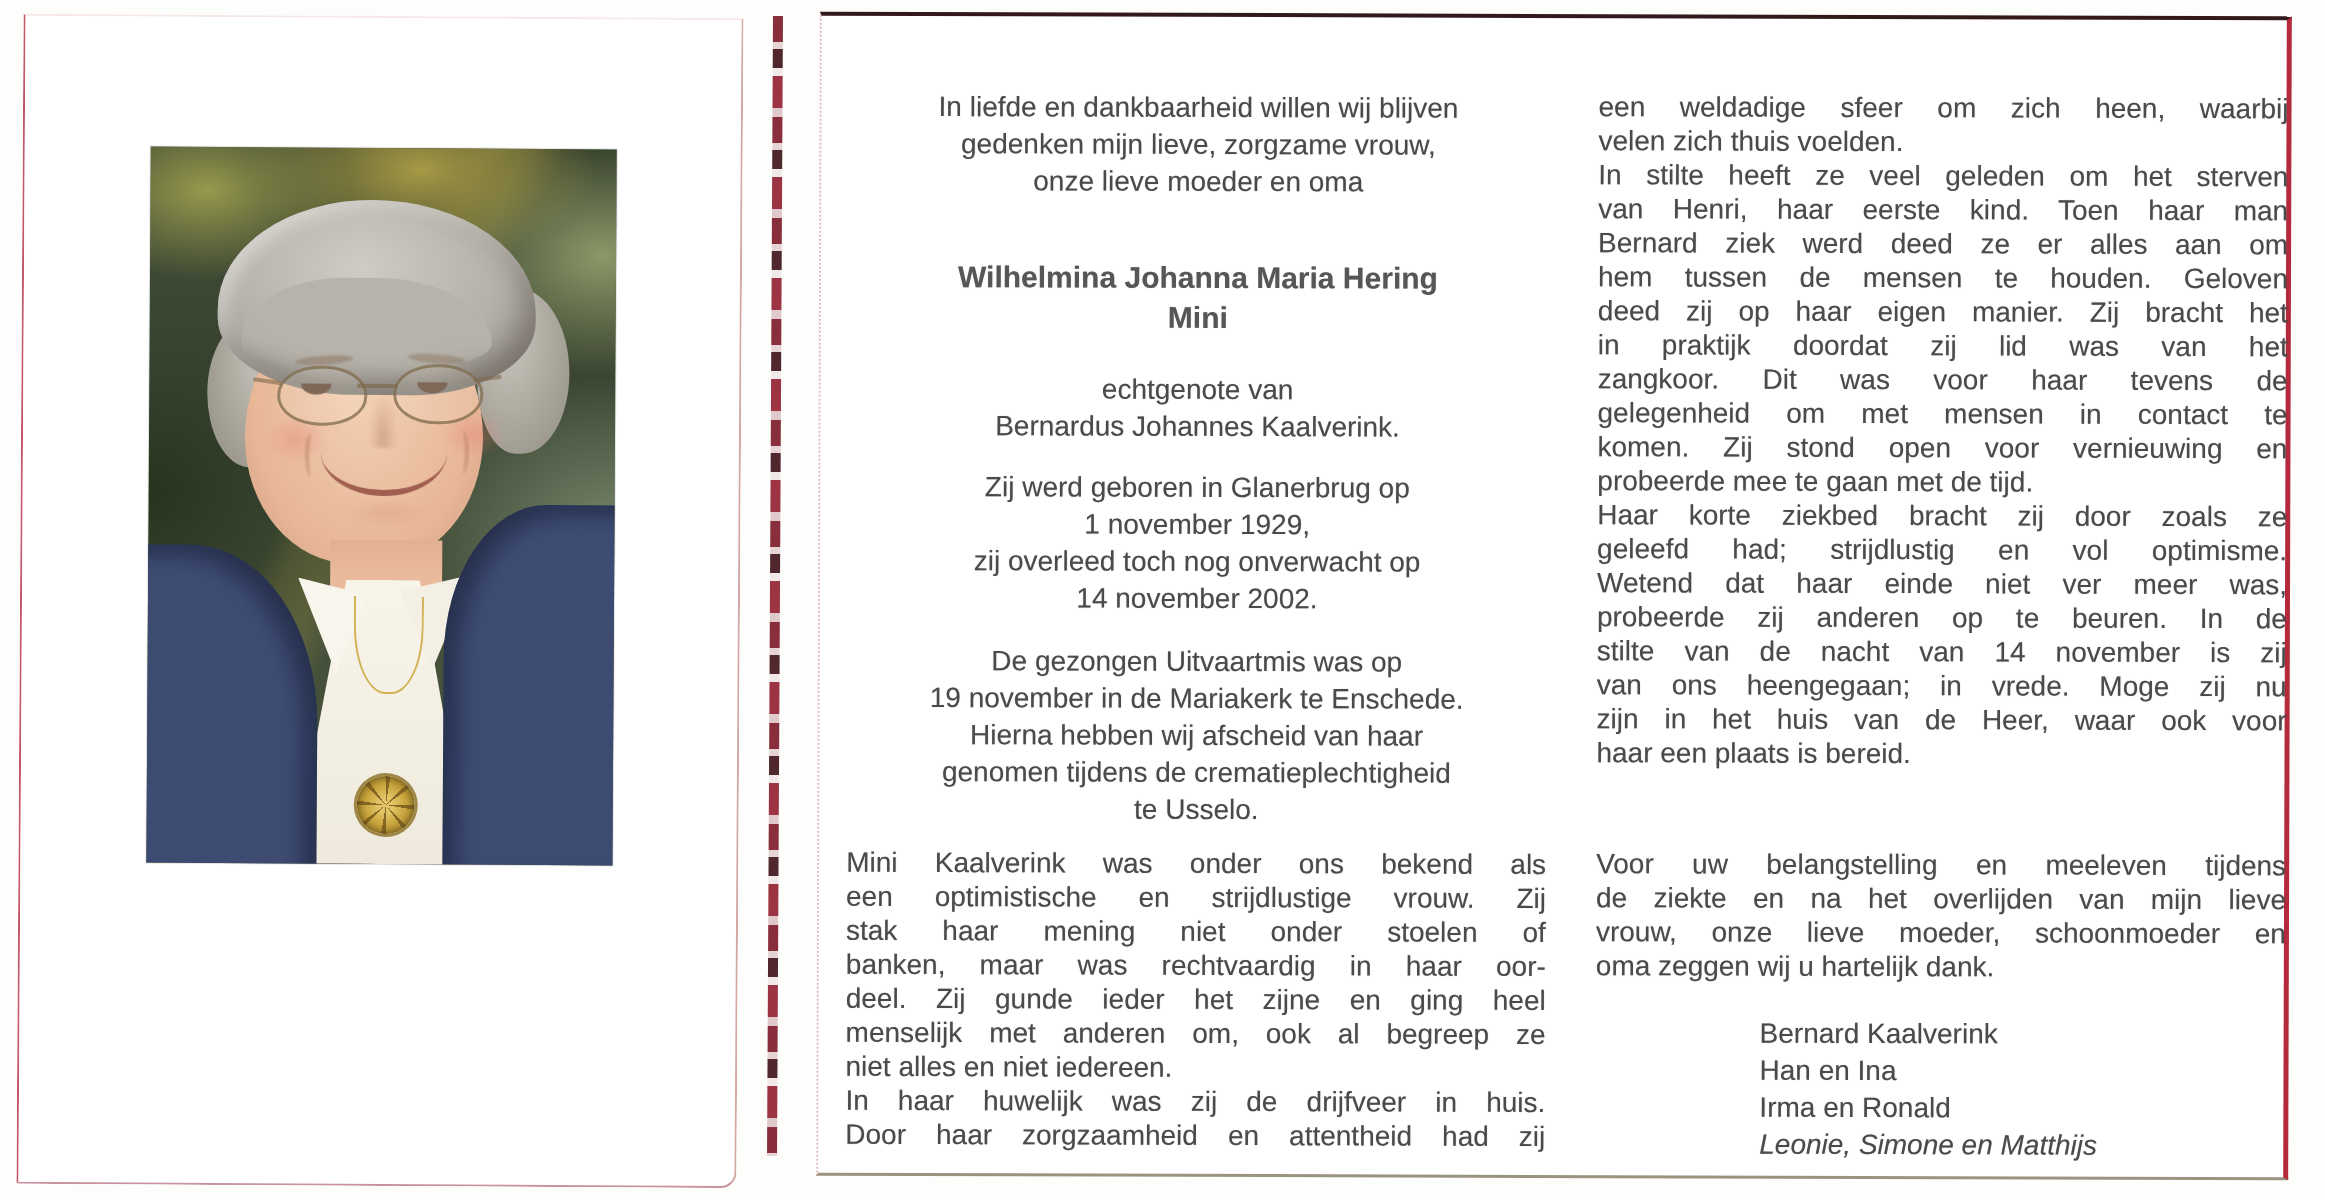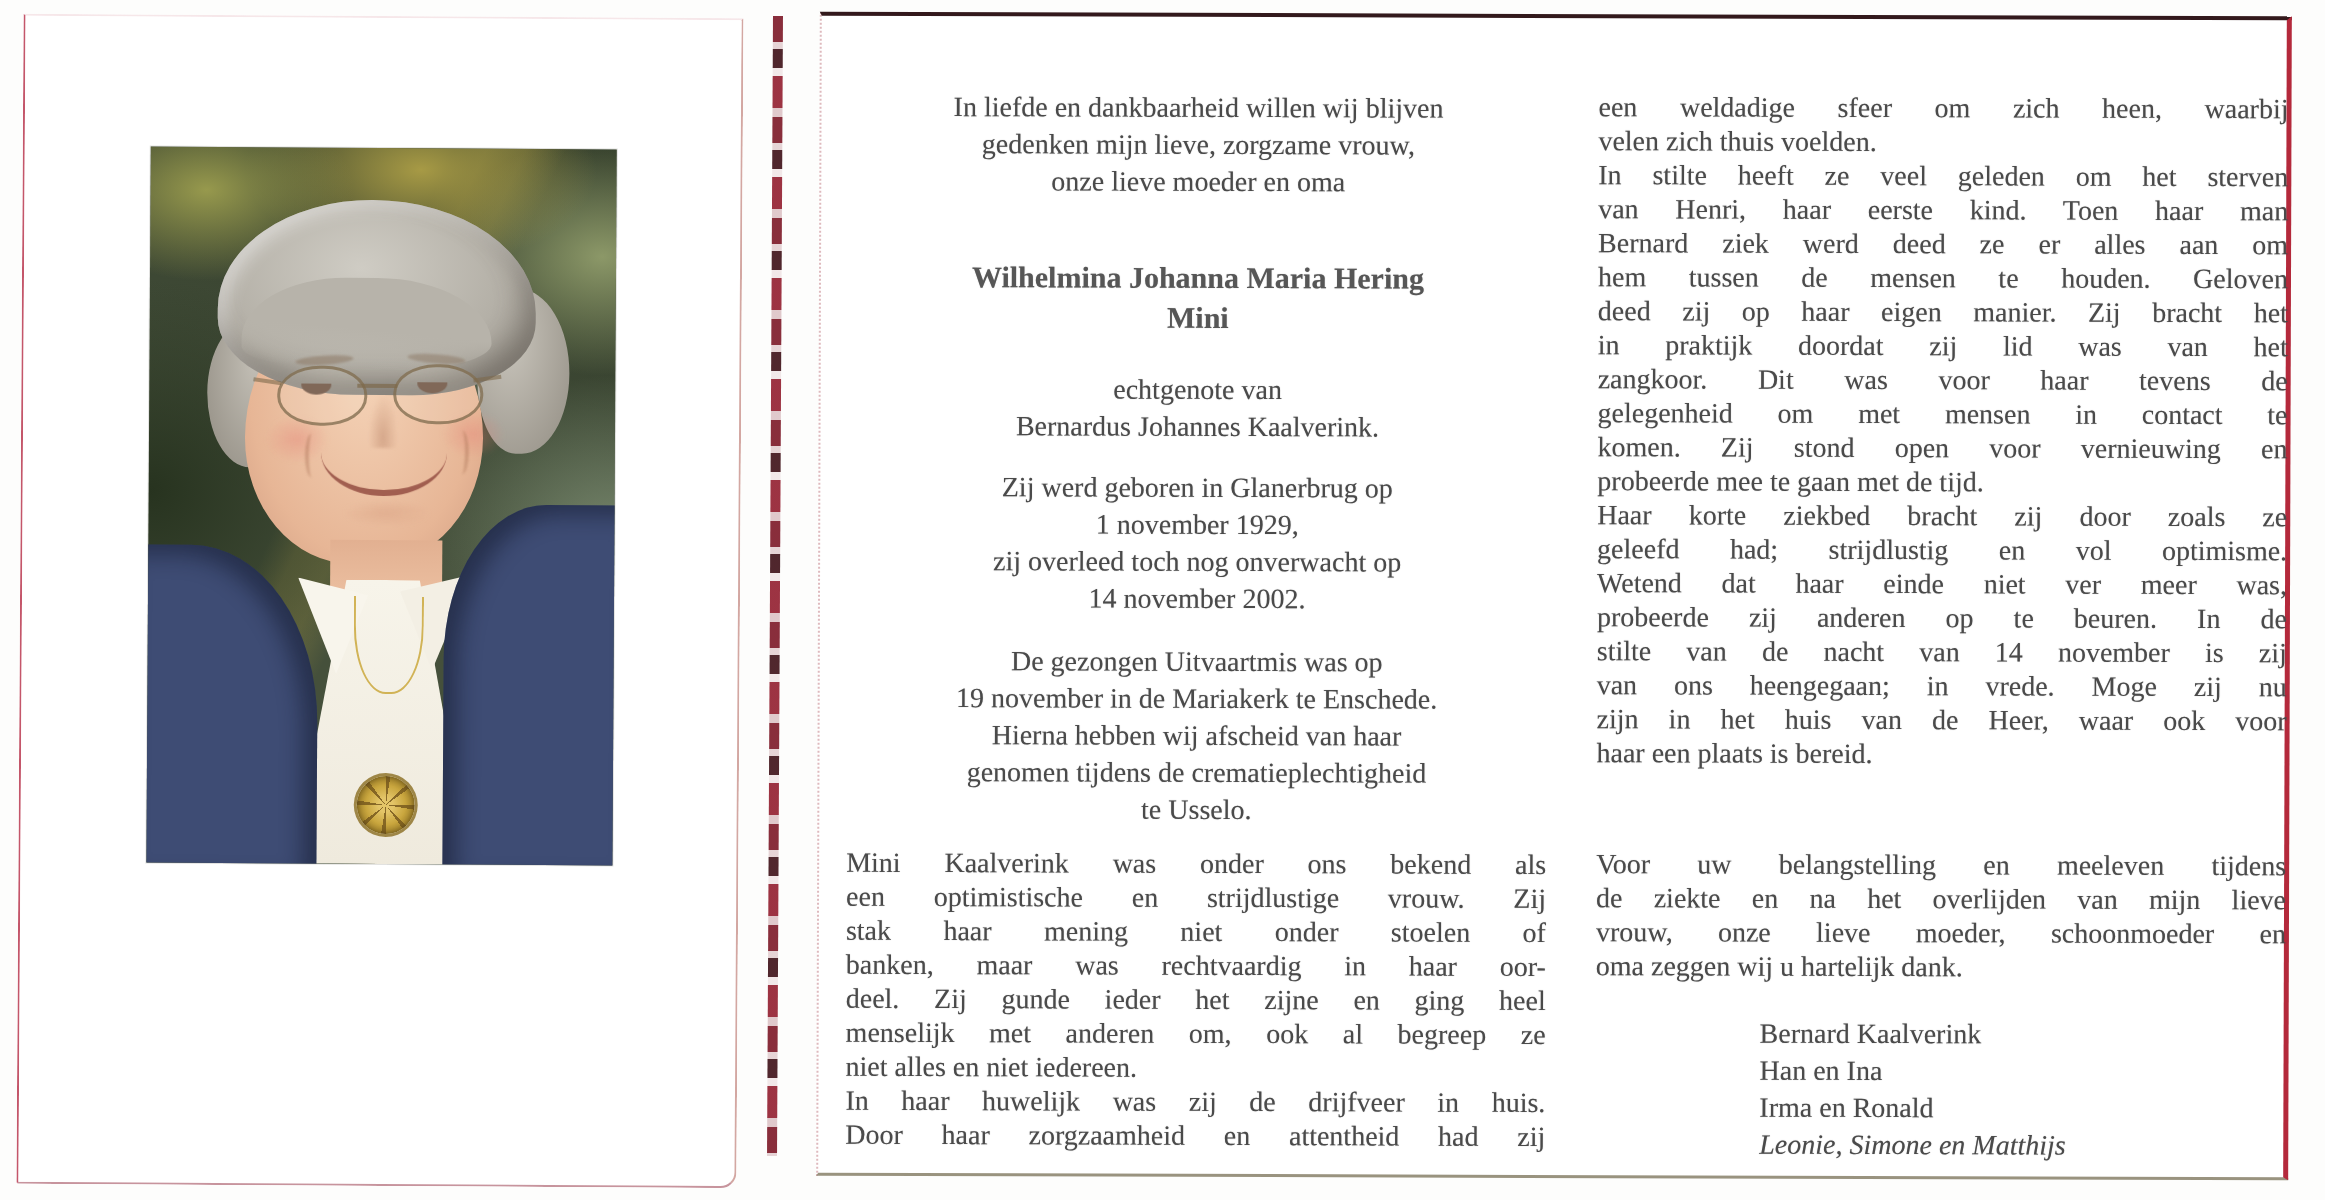--- a/index.html
+++ b/index.html
@@ -1,19 +1,19 @@
 <!DOCTYPE html>
 <html style="--text-gray: #4a4a4a; --frame-red: #b4293b; --frame-dark: #33191c; --left-border-red: #c4566a; --jacket-navy: #3e4c74; --gold: #c9a63e; --foliage-green: #45503b;"><head>
 <meta charset="utf-8">
 <style>
   html,body{margin:0;padding:0;background:#fbfbfa;}
   .scan{
     position:relative;width:2325px;height:1200px;overflow:hidden;
     background:#fdfdfc;
-    font-family:Liberation Serif, serif;
+    font-family:Liberation Sans, sans-serif;
     color:var(--text-gray,#4a4a4a);
   }
   
   .left-frame{
     position:absolute;left:20px;top:16px;width:716px;height:1166px;
     background:#ffffff;
     border:2px solid var(--left-border-red,#c4566a);
     border-top-color:rgba(196,86,106,.14);
     border-right-color:rgba(176,96,86,.55);
     border-bottom-color:rgba(181,112,125,.75);

